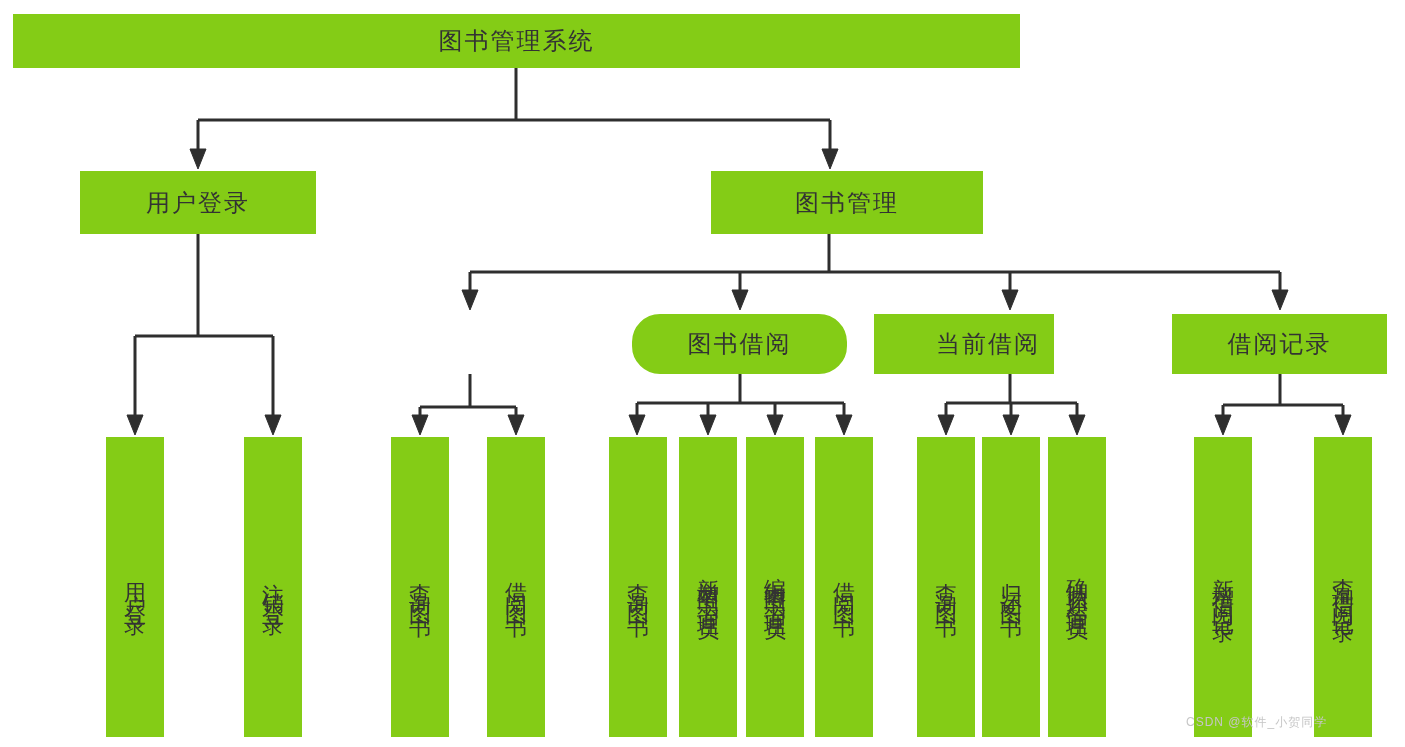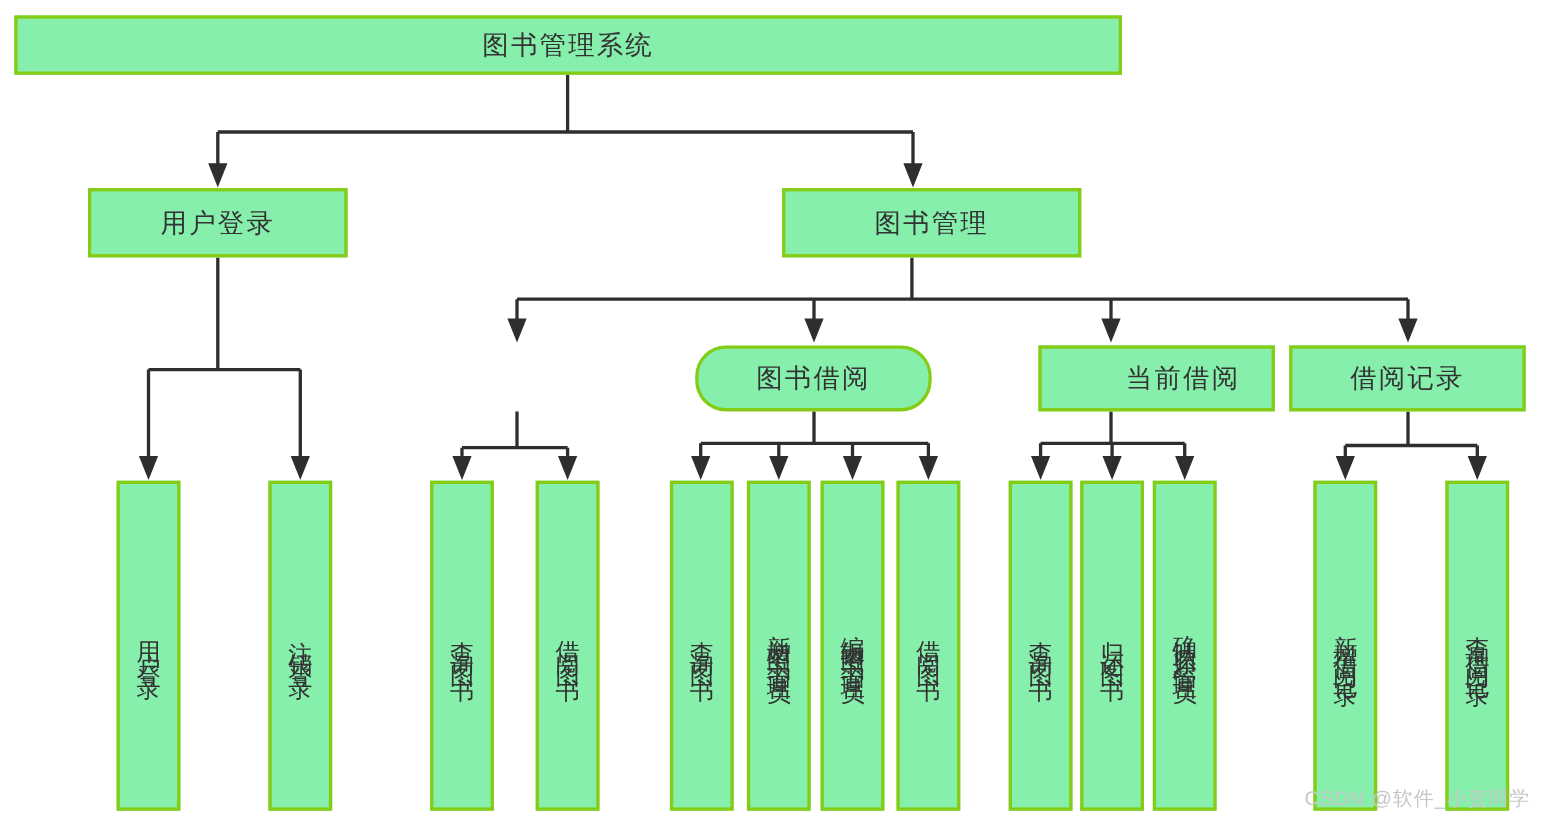--- a/index.html
+++ b/index.html
@@ -7,21 +7,21 @@
     position: relative;
     width: 1405px;
     height: 747px;
     background: #ffffff;
     font-family: "Liberation Sans", sans-serif;
     overflow: hidden;
   }
   .edges { position: absolute; left: 0; top: 0; }
   .box {
     position: absolute;
-    background: #86efac;
+    background: #84cc16;
     border: 3px solid #84cc16;
     box-sizing: border-box;
     display: flex;
     align-items: center;
     justify-content: center;
     color: #333333;
   }
   .hlabel {
     font-size: 24px;
     letter-spacing: 2px;
@@ -34,21 +34,21 @@
     line-height: 1;
     letter-spacing: 11px;
     white-space: nowrap;
   }
   .vtext.mid   { letter-spacing: 9px; }
   .vtext.tight { letter-spacing: 6px; }
   .watermark {
     position: absolute;
     left: 1186px;
     top: 714px;
-    font-size: 18px;
+    font-size: 12px;
     color: #c6c6c6;
     letter-spacing: 1px;
     white-space: nowrap;
   }
 </style>
 </head>
 <body>
 
 <div class="canvas">
 
@@ -109,21 +109,21 @@
   <div class="box" style="left:80px; top:171px; width:236px; height:63px;">
     <span class="hlabel">用户登录</span>
   </div>
   <div class="box" style="left:711px; top:171px; width:272px; height:63px;">
     <span class="hlabel">图书管理</span>
   </div>
 
   <div class="box" style="left:632px; top:314px; width:215px; height:60px;border-radius:28px;">
     <span class="hlabel">图书借阅</span>
   </div>
-  <div class="box" style="left:944px; top:314px; width:215px; height:60px;padding-left:48px;">
+  <div class="box" style="left:874px; top:314px; width:180px; height:60px;padding-left:48px;">
     <span class="hlabel">当前借阅</span>
   </div>
   <div class="box" style="left:1172px; top:314px; width:215px; height:60px;">
     <span class="hlabel">借阅记录</span>
   </div>
 
   <div class="box" style="left:106px; top:437px; width:58px; height:300px;">
     <span class="vtext">用户登录</span>
   </div>
   <div class="box" style="left:244px; top:437px; width:58px; height:300px;">

